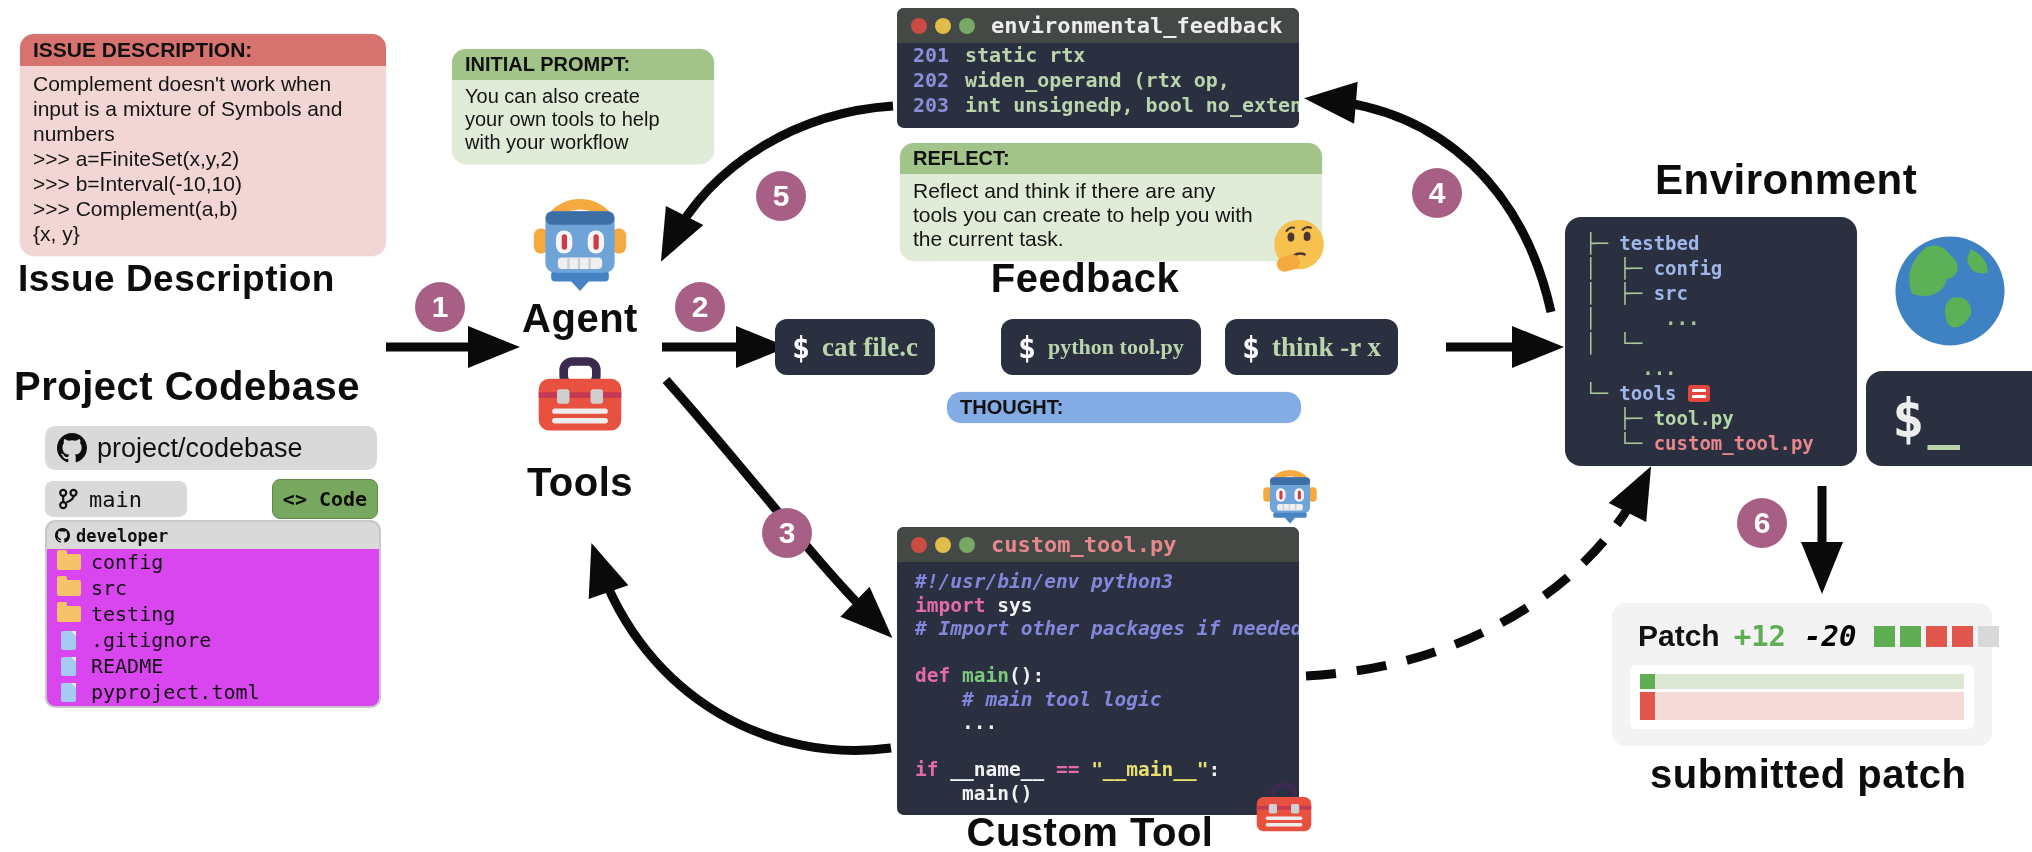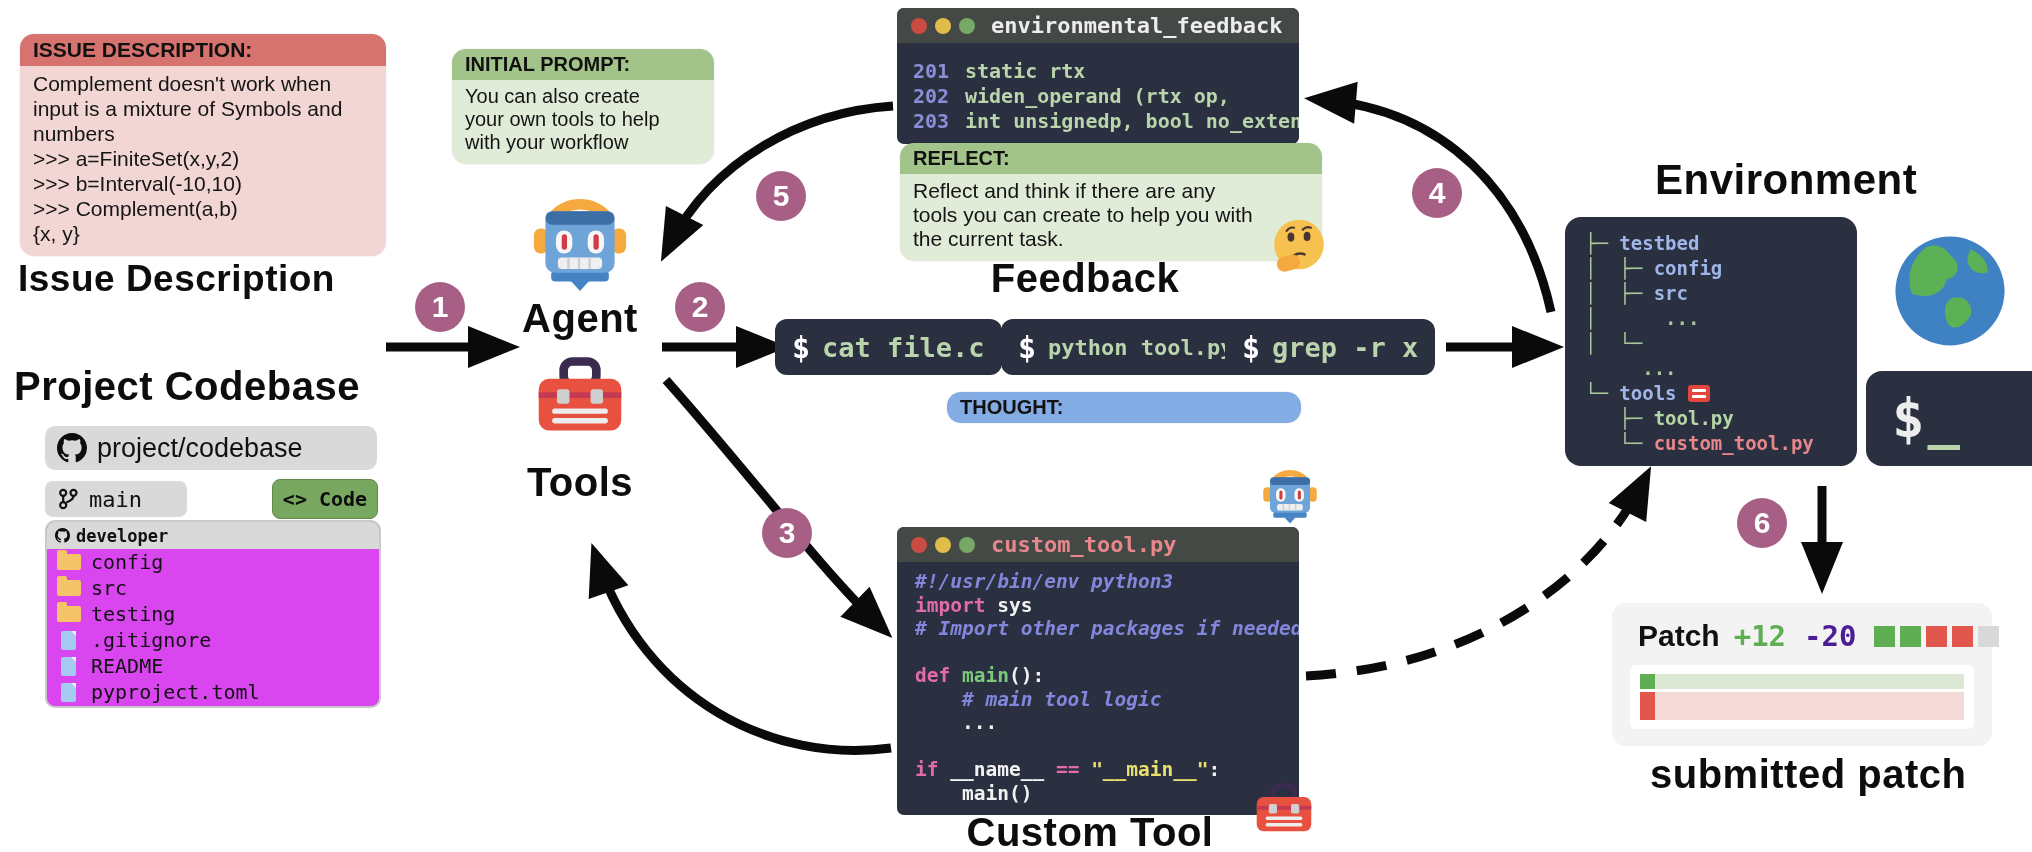--- a/index.html
+++ b/index.html
@@ -26,35 +26,35 @@
   .reflect .note-header,.thought .note-header{font-size:20px;}
   .reflect .note-body,.thought .note-body{font-size:21px;line-height:24px;}
 
   
   .window{position:absolute;background:#2A3040;border-radius:7px;overflow:hidden;}
   .titlebar{height:35px;background:#454946;display:flex;align-items:center;padding:0 14px;gap:8px;}
   .tl{width:16px;height:16px;border-radius:50%;display:inline-block;}
   .tl.r{background:#C94B42}.tl.y{background:#E0BC4A}.tl.g{background:#77A866}
   .wtitle{font-family:"DejaVu Sans Mono",monospace;font-weight:bold;font-size:22px;color:#EDEDED;margin-left:8px;white-space:nowrap;}
   .wtitle.pink{color:#E8878C;}
-  .codebody{padding:16px 16px 10px;font-family:"DejaVu Sans Mono",monospace;}
+  .codebody{padding:0 16px 10px;font-family:"DejaVu Sans Mono",monospace;}
   .fbrow{font-size:20px;line-height:25px;font-weight:600;white-space:pre;}
   .fbrow .num{display:inline-block;width:52px;color:#8B8FD9;}
   .fbrow .code{color:#BAD4AC;}
   .ct .codebody{padding:8px 18px 10px;font-size:19.5px;line-height:23.5px;font-weight:bold;}
   .cline{white-space:pre;}
   .c-kw{color:#E36CA8;} .c-com{color:#8287DB;font-style:italic;font-weight:600;}
   .c-str{color:#E7E06F;} .c-fn{color:#7CC97C;} .c-pl{color:#F2F2F2;}
 
   
   .term{position:absolute;height:56px;background:#2A3040;border-radius:12px;display:flex;align-items:center;
         padding:0 17px;gap:12px;font-family:"DejaVu Sans Mono",monospace;}
   .term .dollar{color:#fff;font-weight:bold;font-size:30px;}
   .term .cmd{color:#BAD4AC;font-weight:bold;}
-  .term.small .cmd{font-size:22px;} .term .cmd{font-size:27px;}
+  .term.small .cmd{font-size:22px;} .term .cmd{font-size:27px;font-family:Liberation Serif, serif;}
 
   
   .step{position:absolute;width:50px;height:50px;border-radius:50%;background:#A85F86;color:#fff;
         display:flex;align-items:center;justify-content:center;font-size:30px;font-weight:800;}
 
   
   .pill{position:absolute;background:#D9D9D9;border-radius:10px;display:flex;align-items:center;gap:10px;padding:0 12px;}
   .repo-pill{font-size:27px;font-weight:500;}
   .branch-pill{border-radius:8px;font-family:"DejaVu Sans Mono",monospace;font-size:22px;}
   .code-btn{position:absolute;background:#78A85F;border:1px solid #5F8A4A;border-radius:8px;display:flex;align-items:center;
@@ -78,21 +78,21 @@
 
   .shell{position:absolute;background:#2A3040;border-radius:16px;display:flex;align-items:center;padding-left:26px;
          font-family:"DejaVu Sans Mono",monospace;font-weight:bold;font-size:54px;}
   .sh-d{color:#EDEDED;} .sh-u{color:#BAD4AC;margin-left:3px;}
 
   
   .patchcard{position:absolute;background:#F3F3F3;border-radius:14px;}
   .patchhead{display:flex;align-items:center;gap:10px;padding:14px 0 0 16px;}
   .patch-word{font-size:30px;font-weight:800;}
   .addn{font-family:"DejaVu Sans Mono",monospace;font-weight:bold;font-size:29px;color:#5FAE54;margin-left:4px;}
-  .deln{font-family:"DejaVu Sans Mono",monospace;font-weight:bold;font-size:29px;color:#4c1d95;margin-left:8px;}
+  .deln{font-family:"DejaVu Sans Mono",monospace;font-weight:bold;font-size:29px;color:#000000;margin-left:8px;font-style:italic;}
   .sqrow{display:flex;gap:5px;margin-left:8px;}
   .sq{width:21px;height:21px;}
   .diffbox{margin:10px 18px 0;background:#fff;border-radius:6px;height:64px;padding:9px 10px;box-sizing:border-box;}
   .drow{display:flex;} .drow .blk{flex:0 0 15px;} .drow .bar{flex:1;}
   .drow.g{height:15px;} .drow.g .blk{background:#5FAE54;} .drow.g .bar{background:#DCE8D4;}
   .drow.r{height:28px;margin-top:3px;} .drow.r .blk{background:#E2574D;} .drow.r .bar{background:#F3DAD7;}
 
   .emoji{position:absolute;}
 </style>
 </head>
@@ -299,21 +299,21 @@
   <div class="term" style="left:775px;top:319px;">
     <span class="dollar">$</span>
     <span class="cmd">cat file.c</span>
   </div>
   <div class="term small" style="left:1001px;top:319px;">
     <span class="dollar">$</span>
     <span class="cmd">python tool.py</span>
   </div>
   <div class="term" style="left:1225px;top:319px;">
     <span class="dollar">$</span>
-    <span class="cmd">grep -r x</span>
+    <span class="cmd">think -r x</span>
   </div>
 
   <div class="note bluebox thought" style="left:947px;top:392px;width:354px;">
     <div class="note-header">THOUGHT:</div>
   </div>
   <svg class="emoji" style="left:1262px;top:466px;width:56px;height:58px;">
       <use href="#sym-robot"></use>
     </svg>
 
   <div class="window ct" style="left:897px;top:527px;width:402px;">

